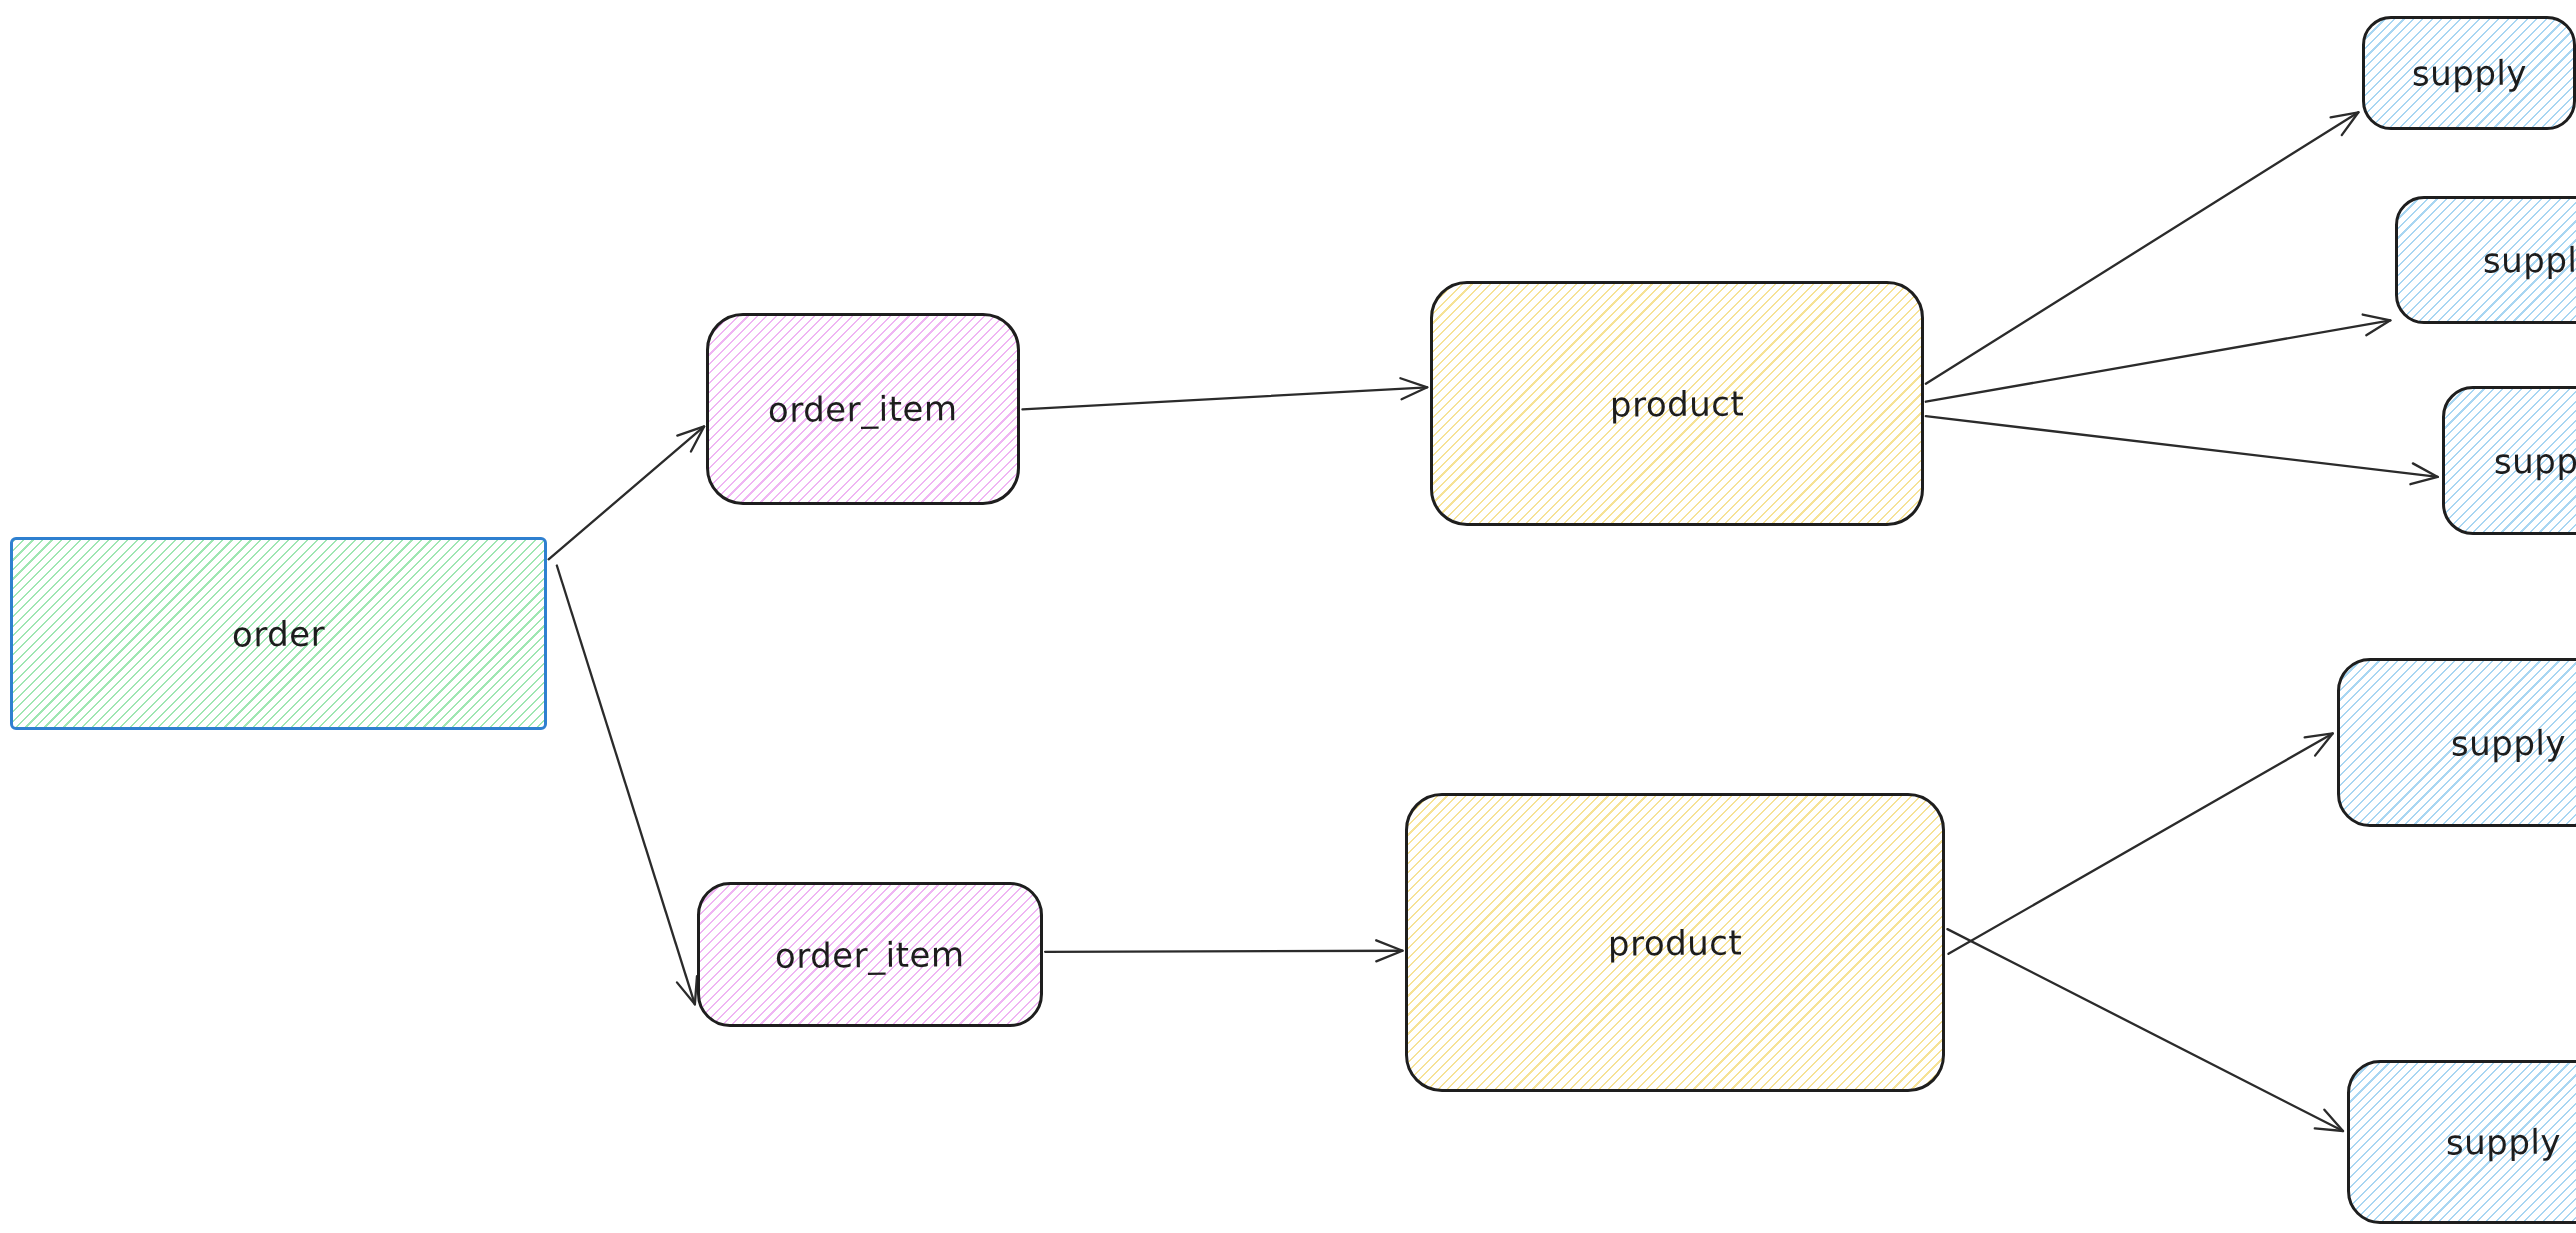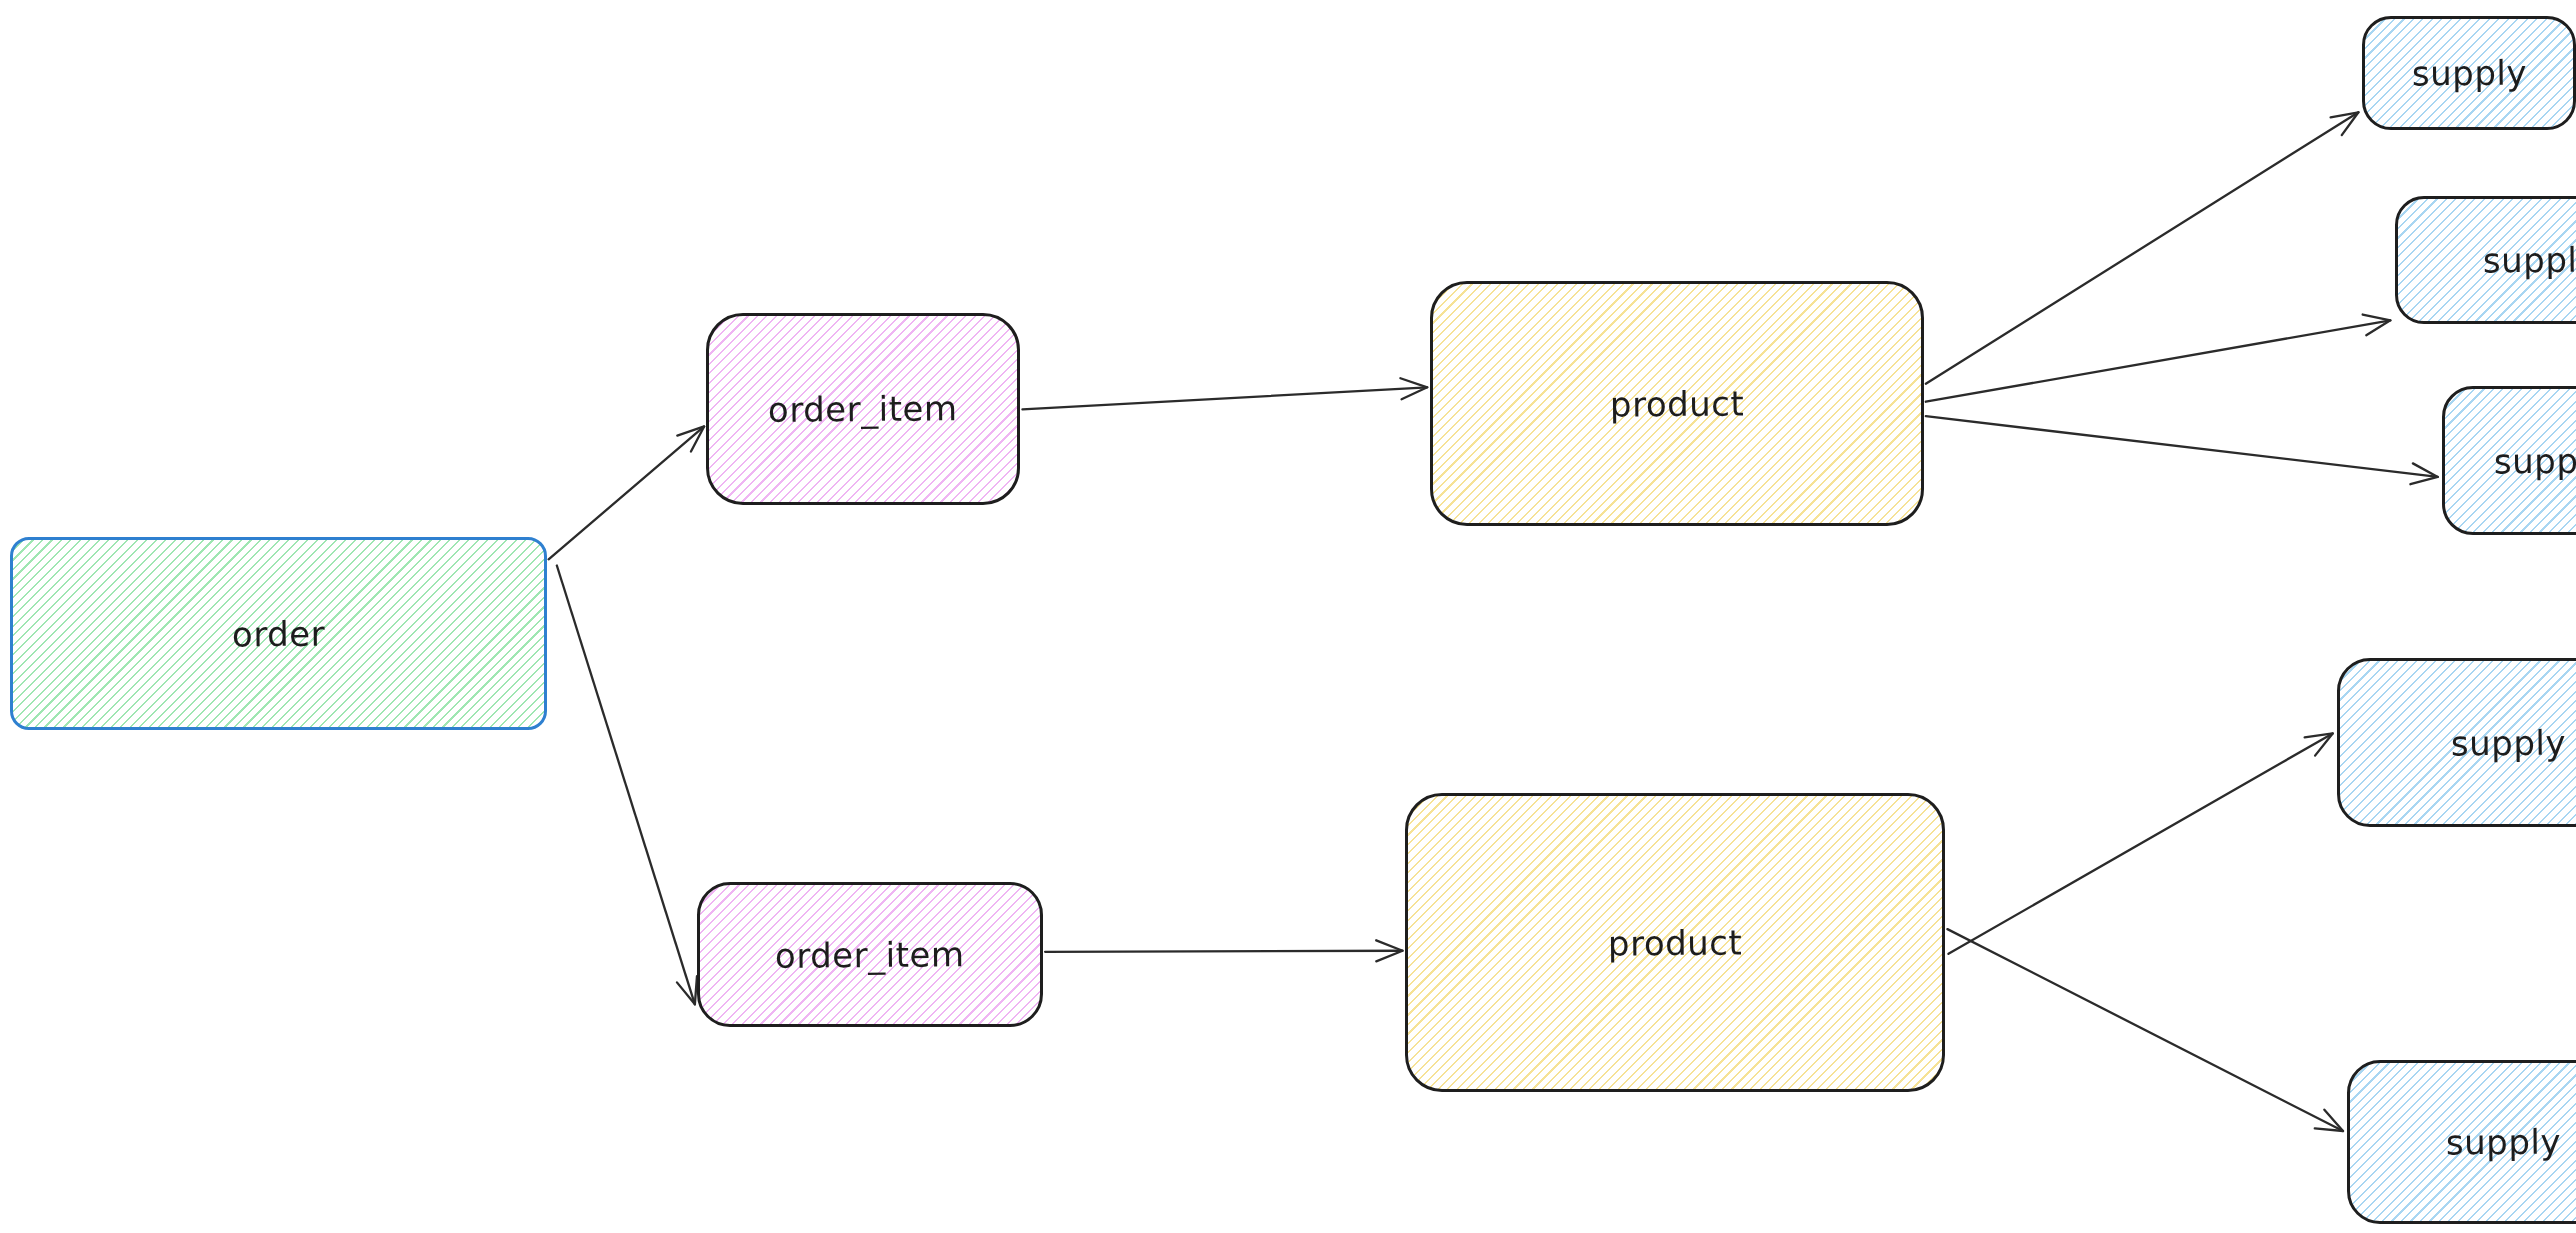--- a/index.html
+++ b/index.html
@@ -84,21 +84,21 @@
       <g>
         <line x1="3782" y1="1852" x2="4528" y2="1424" stroke="#2b2b2b"></line>
         <path d="M 4493.8 1467.1 L 4528 1424 L 4473.5 1431.7" stroke="#2b2b2b"></path>
       </g>
       <g>
         <line x1="3780" y1="1804" x2="4548" y2="2196" stroke="#2b2b2b"></line>
         <path d="M 4493.2 2191.0 L 4548 2196 L 4511.8 2154.6" stroke="#2b2b2b"></path>
       </g>
     </svg>
   <div id="nodes">
-      <div class="node" style="left: 10.3px; top: 537px; width: 537px; height: 193px; border-color: rgb(47, 128, 208); border-radius: 19px; background-image: repeating-linear-gradient(135deg, rgb(159, 230, 178) 0px, rgb(159, 230, 178) 1.5px, transparent 1.5px, transparent 6.7px);">
+      <div class="node" style="left: 10.3px; top: 537px; width: 537px; height: 193px; border-color: rgb(47, 128, 208); border-radius: 6px; background-image: repeating-linear-gradient(135deg, rgb(159, 230, 178) 0px, rgb(159, 230, 178) 1.5px, transparent 1.5px, transparent 6.7px);">
         <span class="label">order</span>
       </div>
       <div class="node" style="left: 706px; top: 313px; width: 314px; height: 192px; border-color: rgb(30, 30, 30); border-radius: 37px; background-image: repeating-linear-gradient(135deg, rgb(239, 181, 243) 0px, rgb(239, 181, 243) 1.5px, transparent 1.5px, transparent 6.7px);">
         <span class="label">order_item</span>
       </div>
       <div class="node" style="left: 697px; top: 882px; width: 346px; height: 145px; border-color: rgb(30, 30, 30); border-radius: 33px; background-image: repeating-linear-gradient(135deg, rgb(239, 181, 243) 0px, rgb(239, 181, 243) 1.5px, transparent 1.5px, transparent 6.7px);">
         <span class="label">order_item</span>
       </div>
       <div class="node" style="left: 1430px; top: 281px; width: 494px; height: 245px; border-color: rgb(30, 30, 30); border-radius: 37px; background-image: repeating-linear-gradient(135deg, rgb(246, 226, 150) 0px, rgb(246, 226, 150) 1.5px, transparent 1.5px, transparent 6.7px);">
         <span class="label">product</span>

